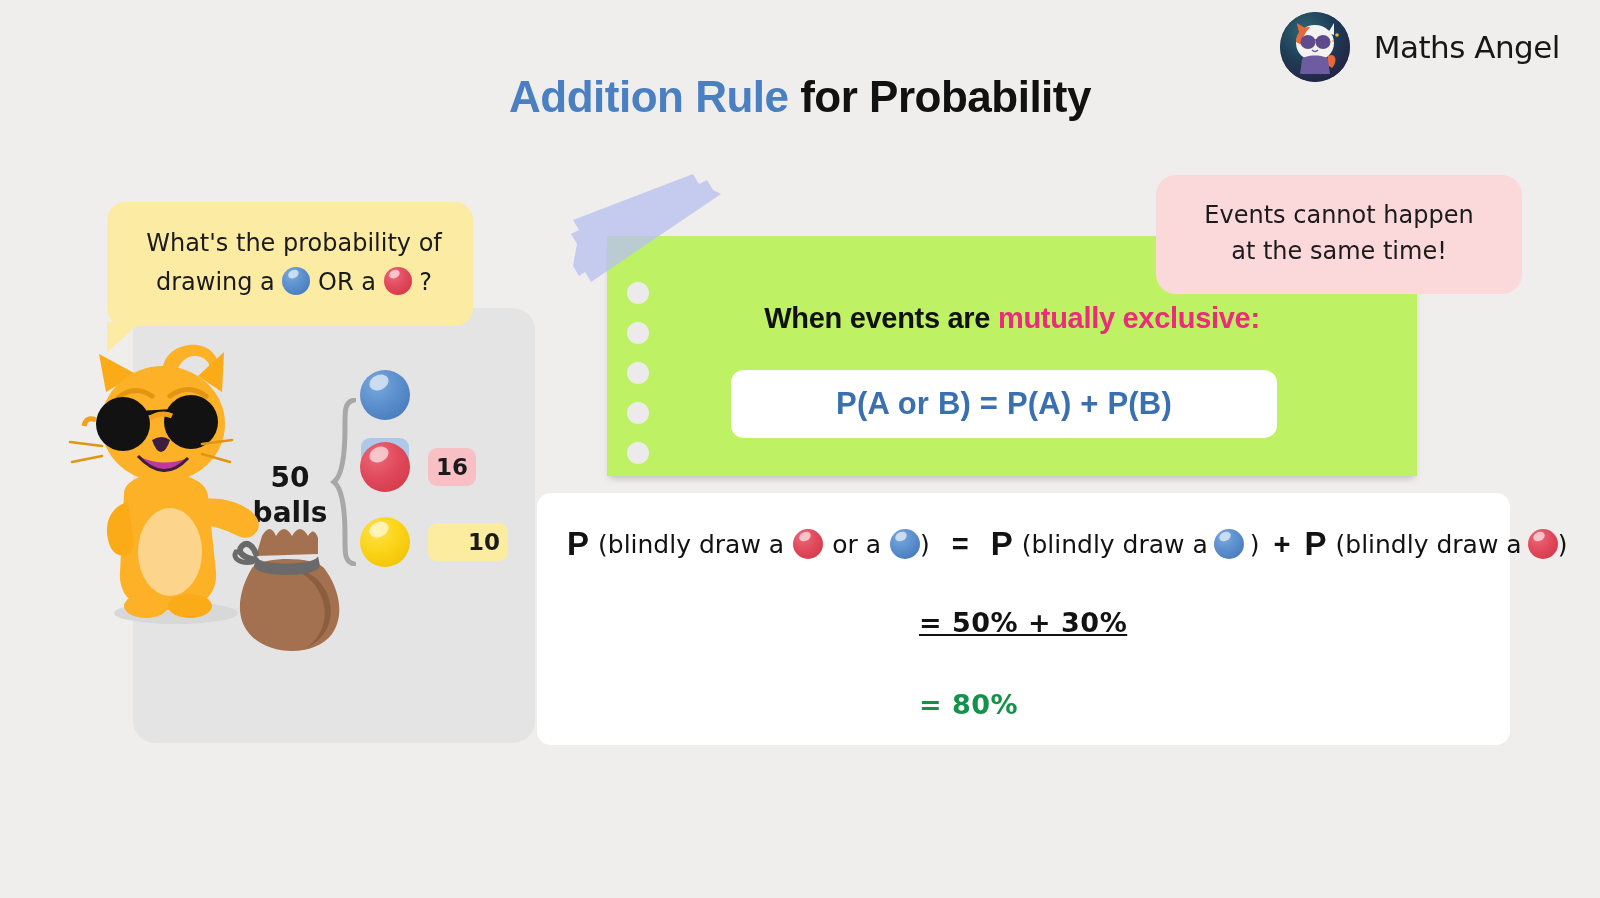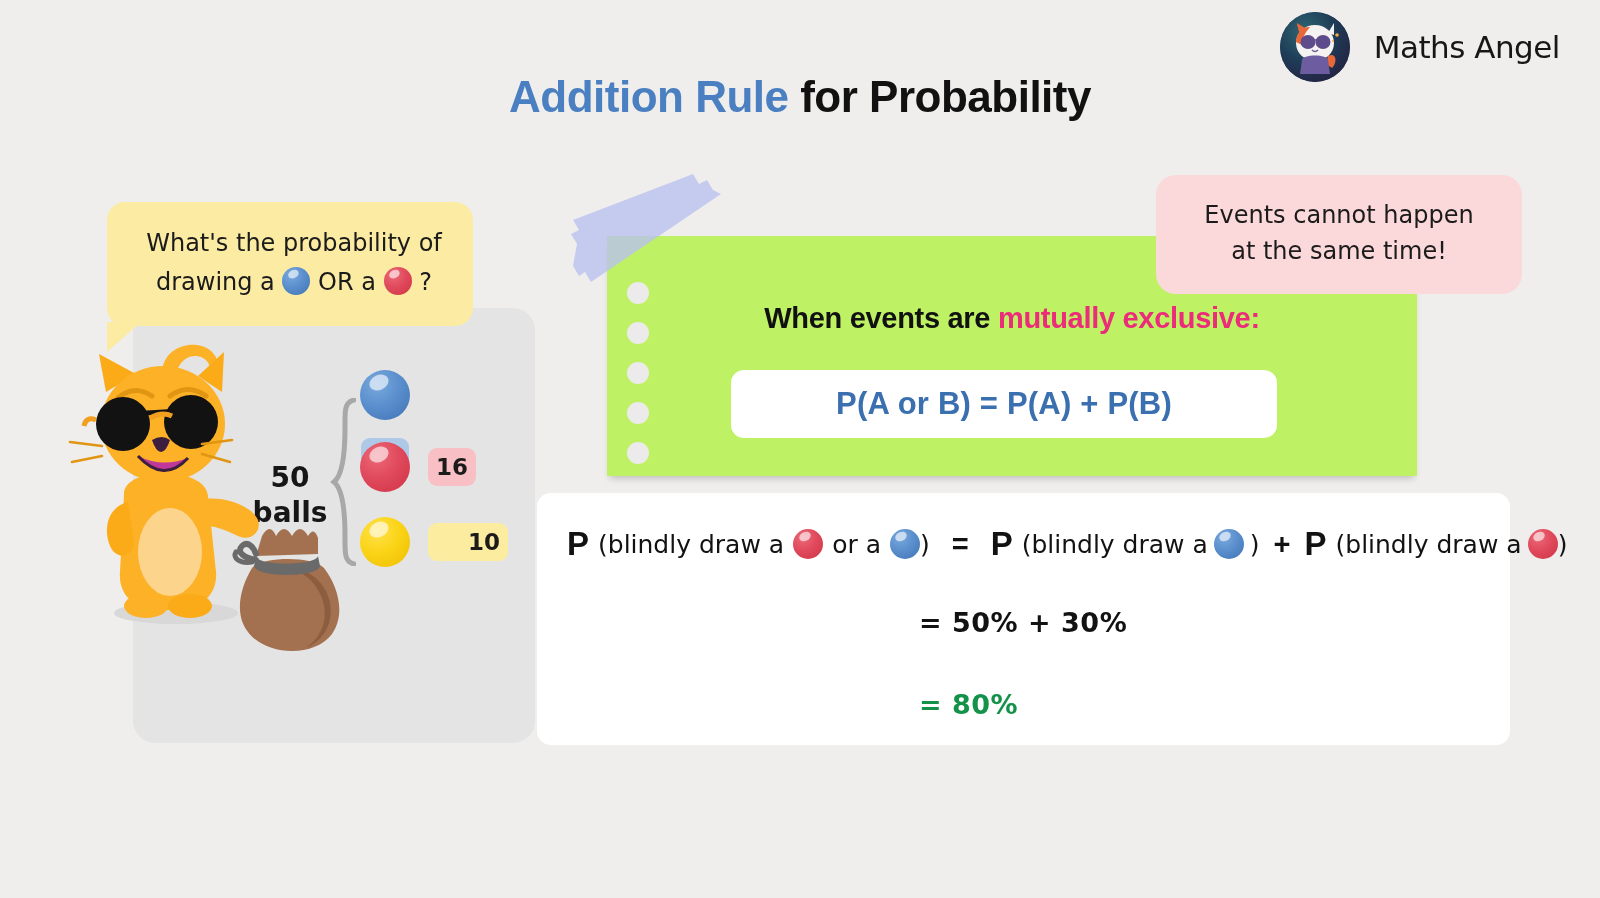--- a/index.html
+++ b/index.html
@@ -272,21 +272,21 @@
   }
   .work-line {
     position: absolute;
     display: flex;
     align-items: center;
     white-space: nowrap;
     font-family: "DejaVu Sans", sans-serif;
     color: #121212;
   }
   .line1 { left: 30px; top: 32px; font-size: 25px; }
-  .line2 { left: 382px; top: 114px; font-size: 27px; font-weight: bold; letter-spacing: 0.5px; }
+  .line2 { left: 382px; top: 114px; font-size: 27px; font-weight: bold; letter-spacing: 0.5px; text-decoration: underline; }
   .line3 { left: 382px; top: 196px; font-size: 27px; font-weight: bold; letter-spacing: 0.5px; color: #14924a; }
   .bigP {
     font-size: 33px;
     font-weight: bold;
     font-family: "Liberation Sans", sans-serif;
   }
   .eqsign {
     font-weight: bold;
     font-size: 29px;
     font-family: "Liberation Sans", sans-serif;

